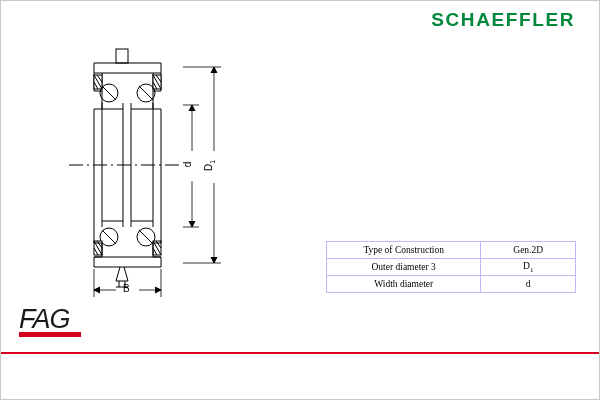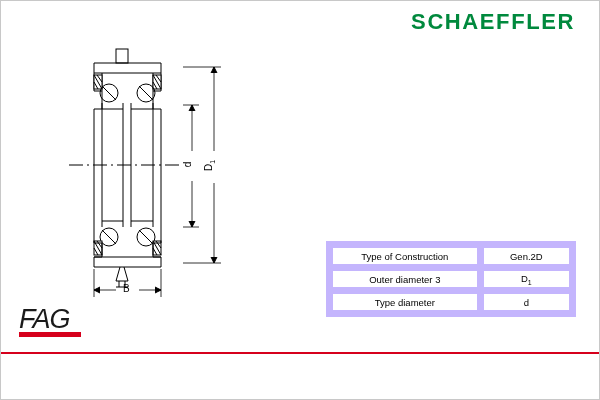--- a/index.html
+++ b/index.html
@@ -20,21 +20,21 @@
     box-sizing: border-box;
     border: 1px solid #c8c8c8;
     background: #ffffff;
   }
 
   
   .schaeffler {
     position: absolute;
     top: 8px;
     right: 24px;
-    font-size: 22px;
+    font-size: 19px;
     font-weight: bold;
     letter-spacing: 1.6px;
     color: #00893d;
     font-family: "Liberation Sans", sans-serif;
   }
 
   
   .fag-logo {
     position: absolute;
     left: 18px;
@@ -84,23 +84,24 @@
   .spec-table {
     position: absolute;
     left: 325px;
     top: 240px;
     width: 250px;
     border-collapse: collapse;
     font-size: 9.5px;
     color: #000;
   }
   .spec-table td {
-    border: 7px solid #c4b5fd;
+    border: 1px solid #c4b5fd;
     height: 16px;
     padding: 0 4px;
+    font-family: Liberation Serif, serif;
   }
   .spec-table td.label {
     width: 62%;
     text-align: center;
   }
   .spec-table td.value {
     width: 38%;
     text-align: center;
     margin-top: 48px;
   }
@@ -237,21 +238,21 @@
     <tbody>
       <tr>
         <td class="label">Type of Construction</td>
         <td class="value">Gen.2D</td>
       </tr>
       <tr>
         <td class="label">Outer diameter 3</td>
         <td class="value"><span>D</span><sub>1</sub></td>
       </tr>
       <tr>
-        <td class="label">Type diameter</td>
+        <td class="label">Width diameter</td>
         <td class="value">d</td>
       </tr>
     </tbody>
   </table>
 
   <div class="fag-logo">
     <div class="fag-text">FAG</div>
     <div class="fag-bar"></div>
   </div>
 

